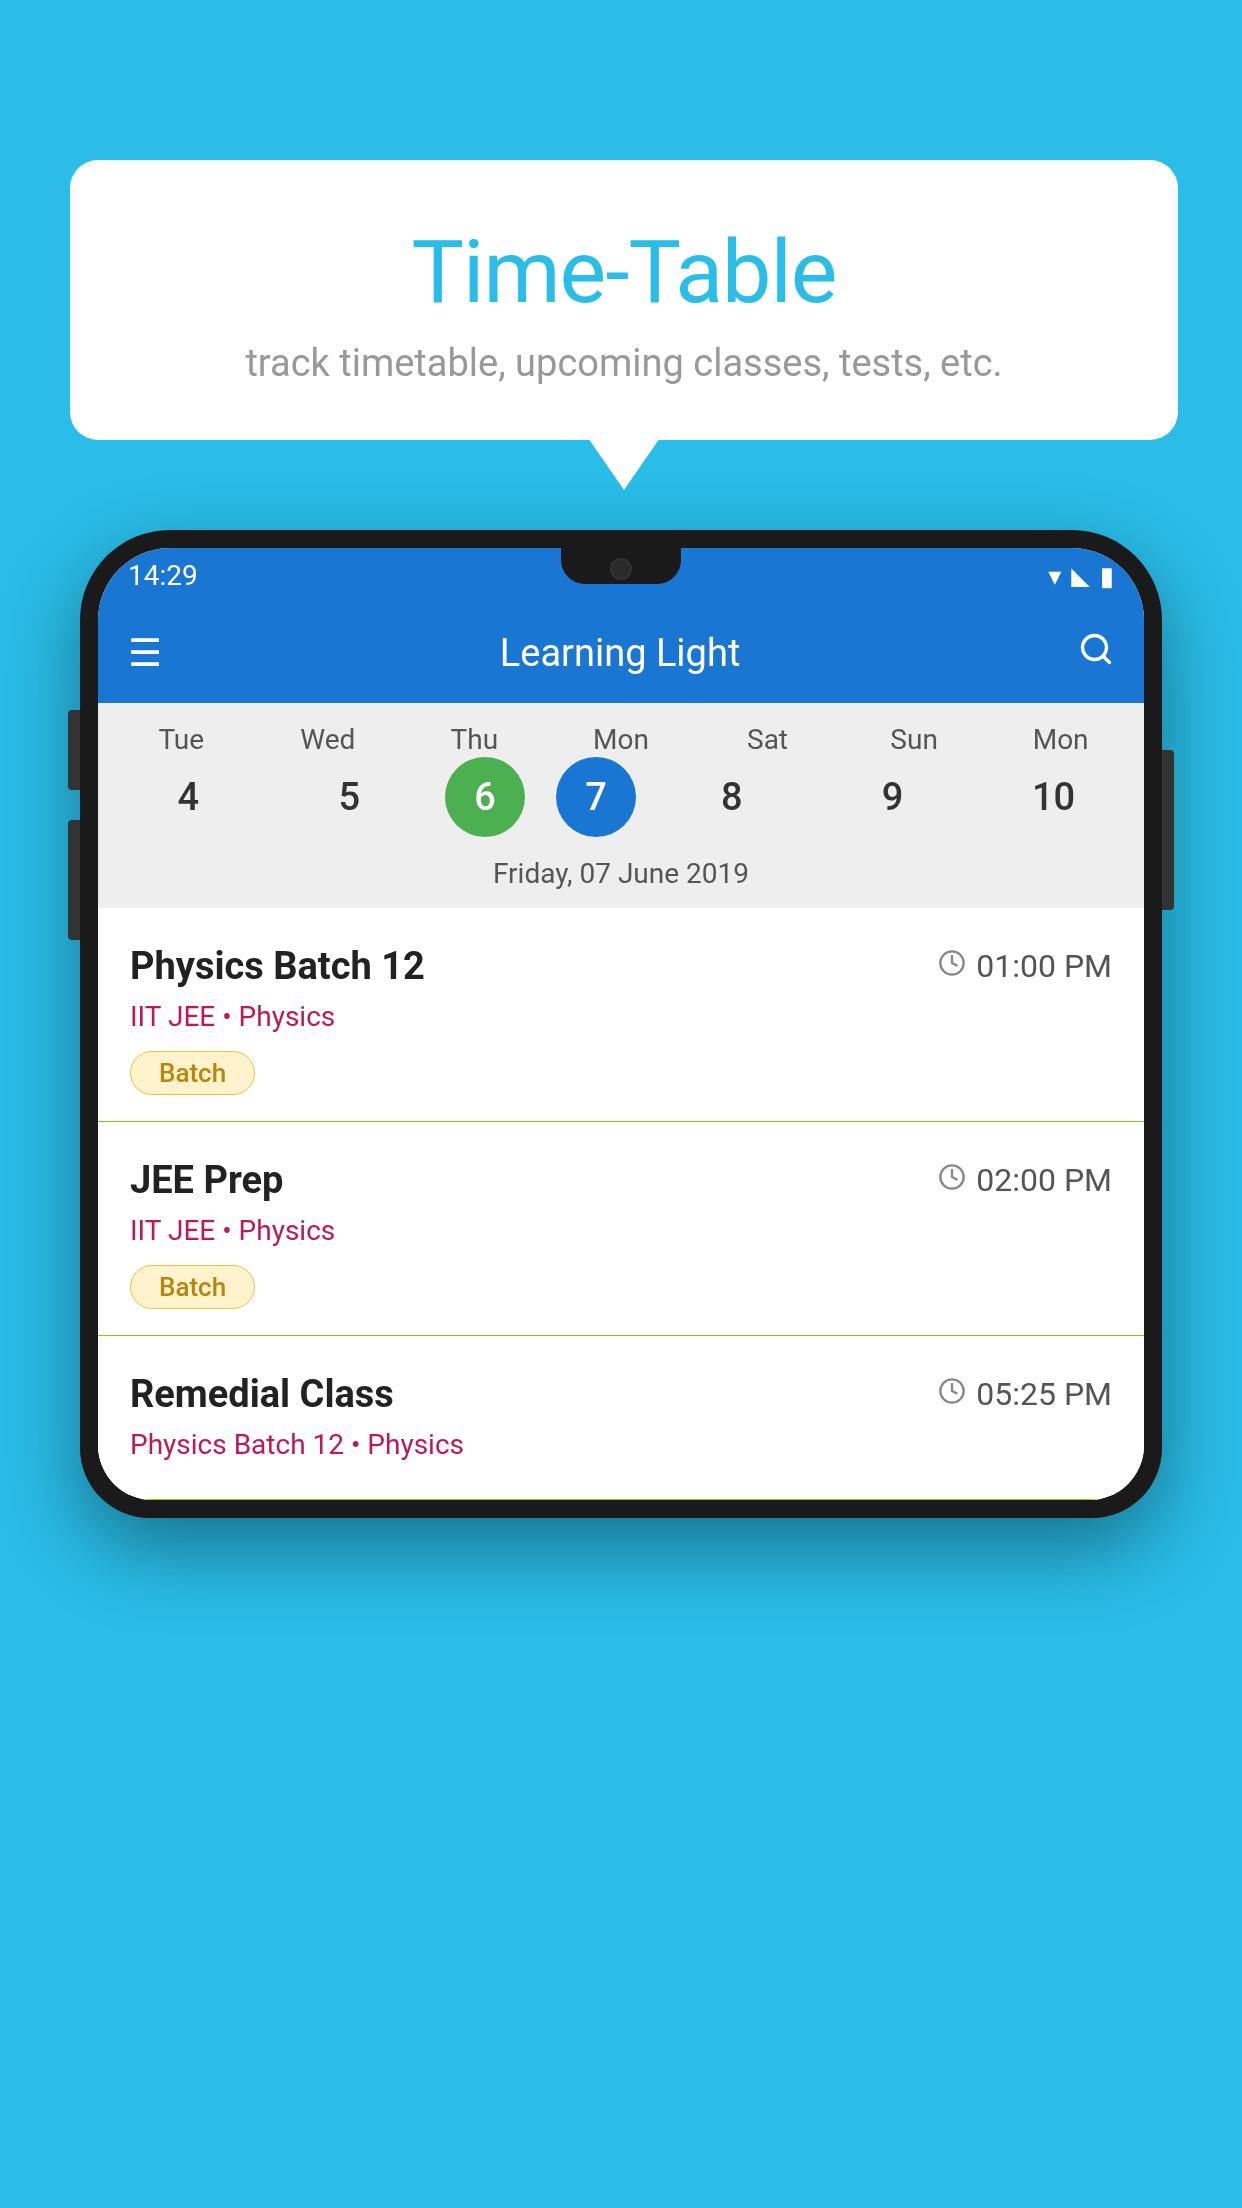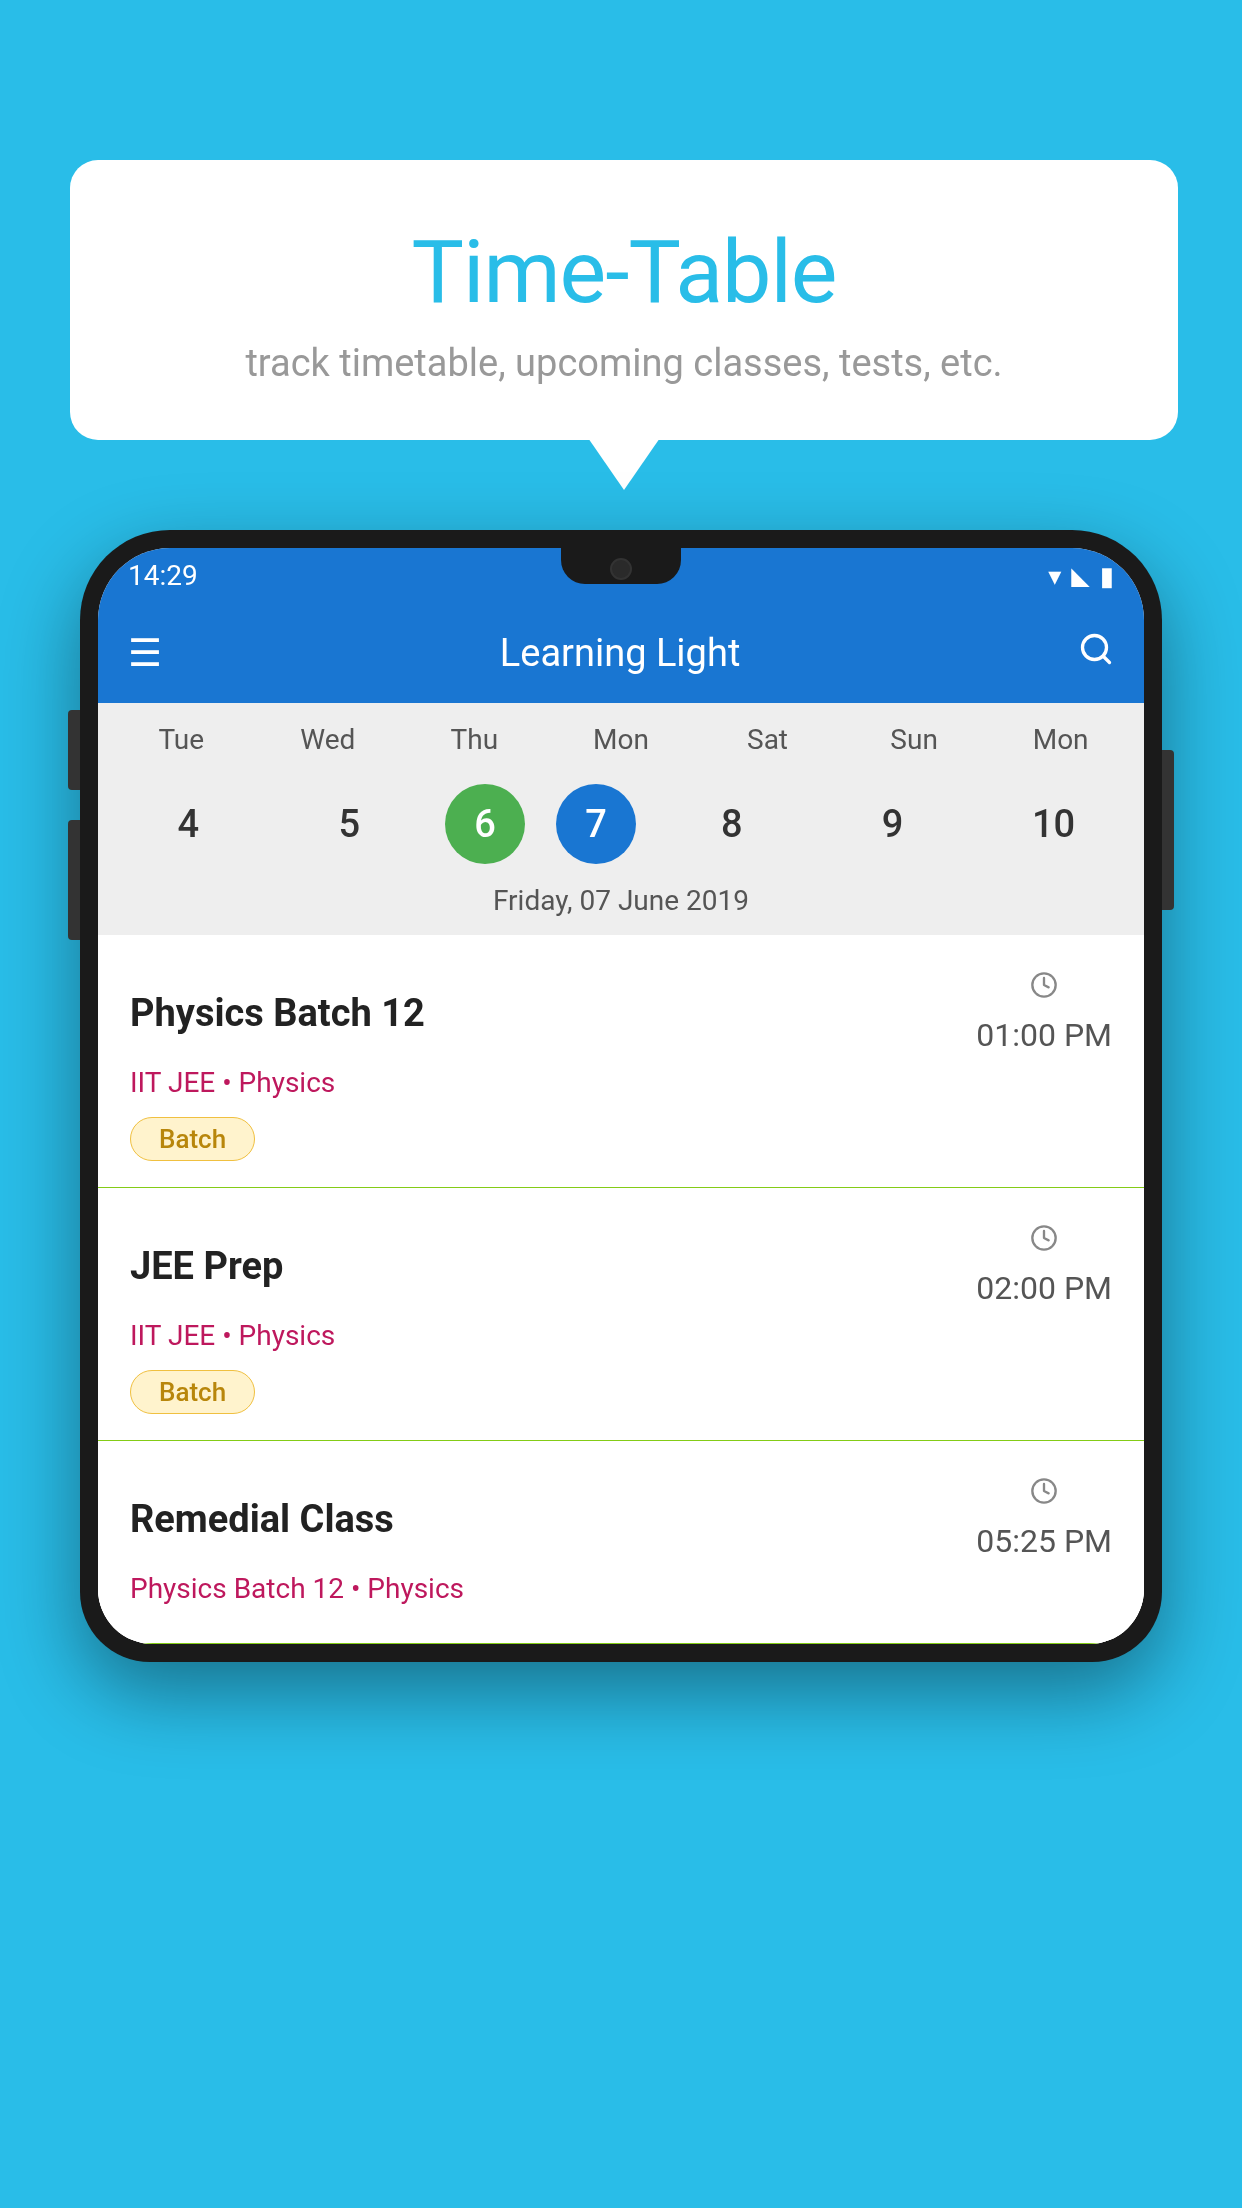--- a/index.html
+++ b/index.html
@@ -206,21 +206,21 @@
 
     
     .calendar-strip {
       background: #eeeeee;
       padding: 20px 10px 0;
     }
 
     .day-headers {
       display: flex;
       justify-content: space-around;
-      margin-bottom: 28px;
+      margin-bottom: 1px;
     }
 
     .day-header {
       font-size: 28px;
       color: #555;
       font-weight: 400;
       width: 130px;
       text-align: center;
     }
 
@@ -292,21 +292,20 @@
       font-weight: 700;
       color: #222;
     }
 
     .schedule-item-time {
       display: flex;
       align-items: center;
       gap: 10px;
       font-size: 32px;
       color: #555;
-      flex-direction: column;
     }
 
     .clock-icon {
       font-size: 30px;
       color: #888;
     }
 
     .schedule-item-subtitle {
       font-size: 28px;
       color: #be185d;

